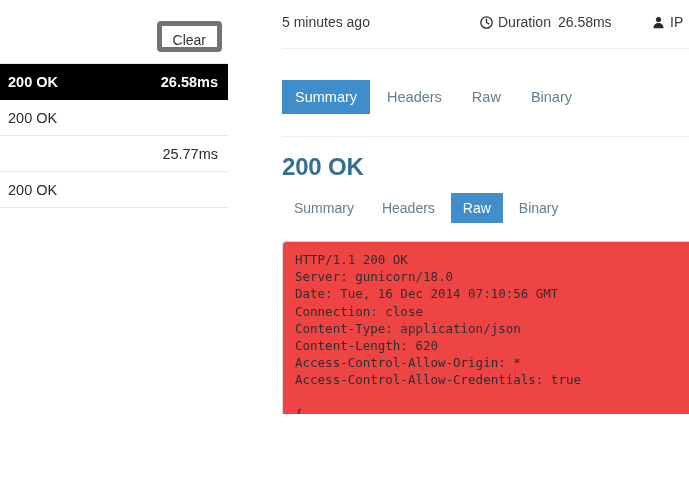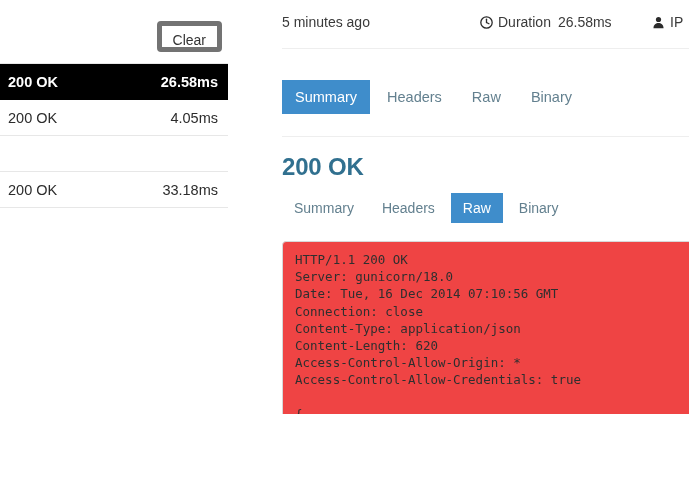--- a/index.html
+++ b/index.html
@@ -196,27 +196,26 @@
     <div class="sidebar-toolbar">
       <div class="clear-btn">Clear</div>
     </div>
     <ul class="req-list" id="req-list">
         <li class="req-row active">
           <span class="req-status">200 OK</span>
           <span class="req-time">26.58ms</span>
         </li>
         <li class="req-row">
           <span class="req-status">200 OK</span>
-          <span class="req-time">4.05ms</span>
         </li>
         <li class="req-row">
+          <span class="req-time">25.77ms</span>
         </li>
         <li class="req-row">
           <span class="req-status">200 OK</span>
-          <span class="req-time">33.18ms</span>
         </li>
       </ul>
   </div>
 
   <div id="main">
 
     <div class="meta-bar">
       <div class="meta-item meta-time">5 minutes ago</div>
 
       <div class="meta-item meta-duration">

